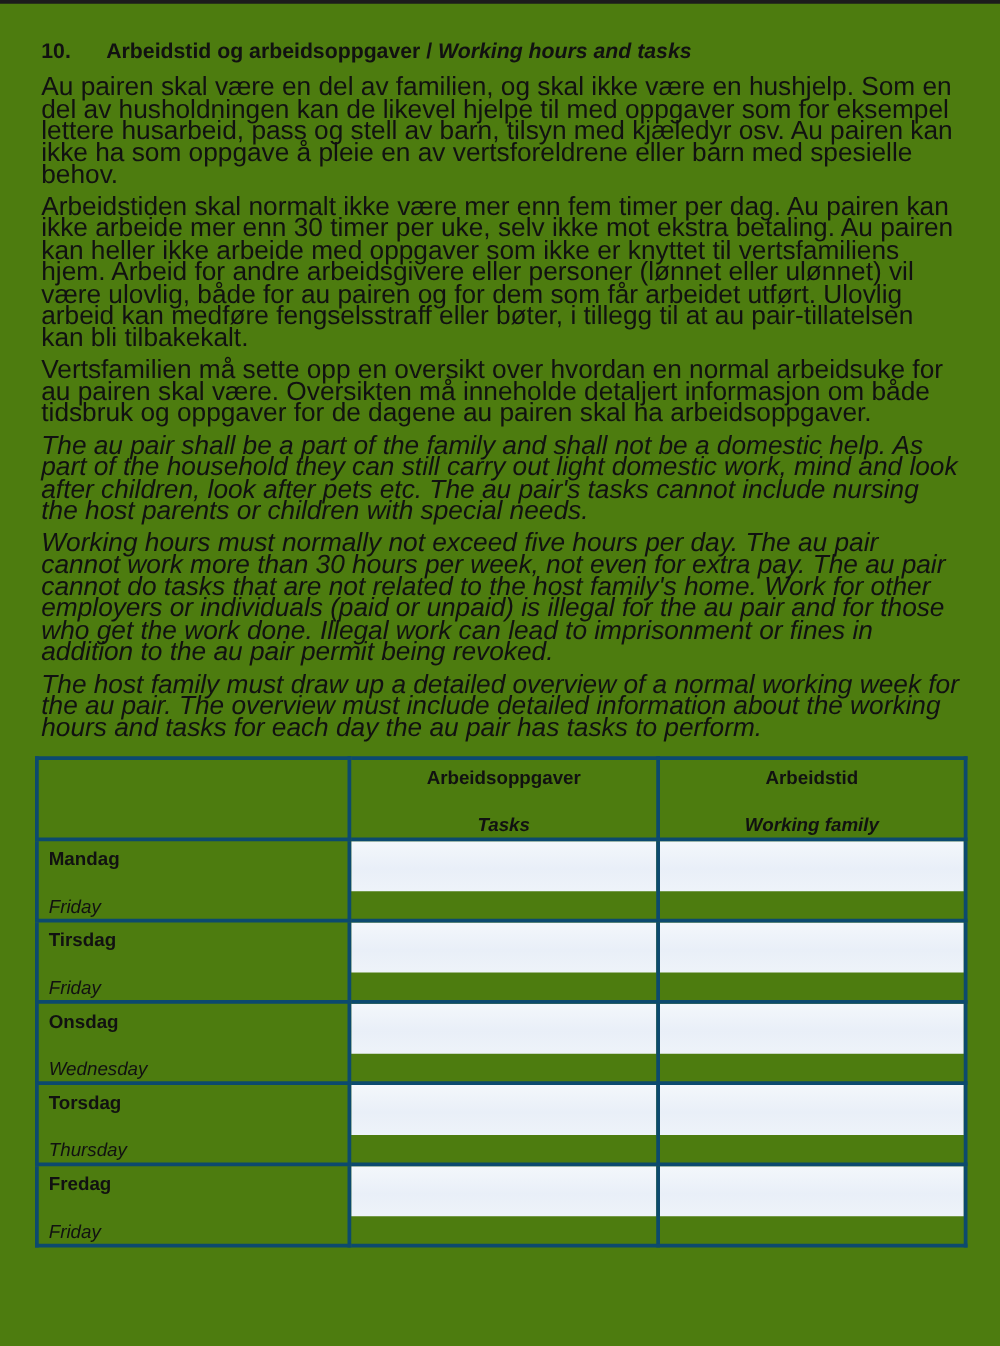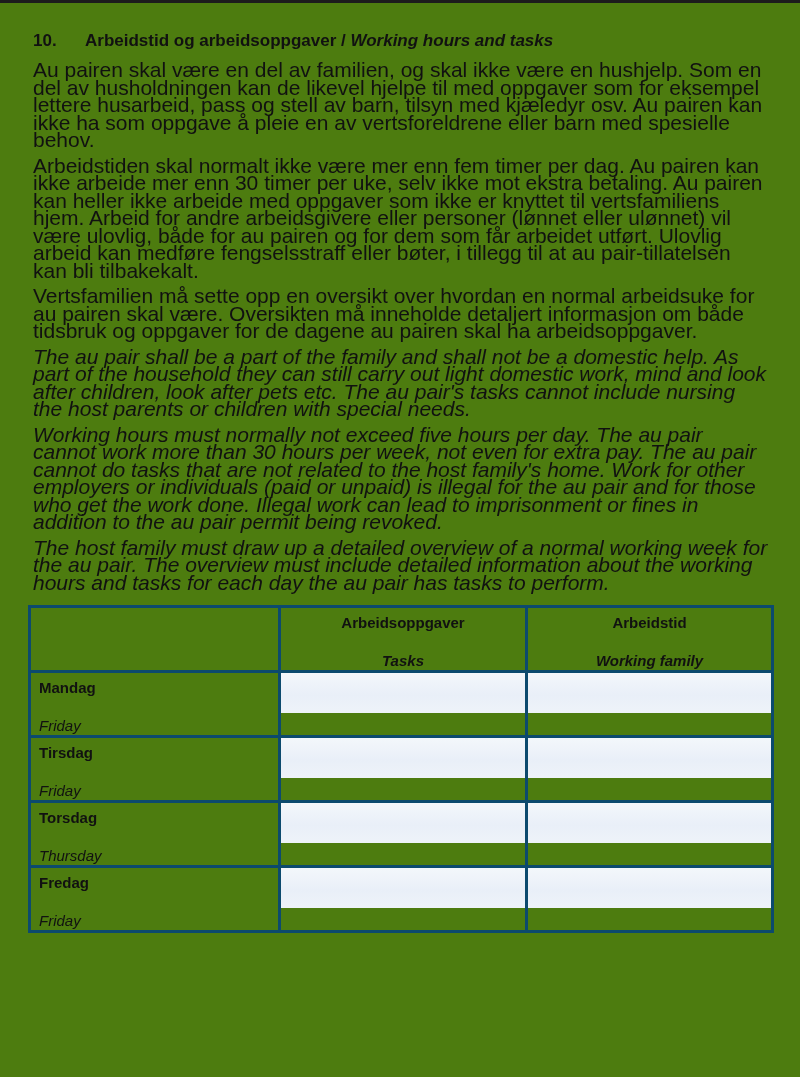--- a/index.html
+++ b/index.html
@@ -153,20 +153,34 @@
           </div>
         </td>
         <td class="field-cell">
           <div class="input-field" role="textbox"></div>
         </td>
         <td class="field-cell">
           <div class="input-field" role="textbox"></div>
         </td>
       </tr>
 
+      <tr class="day-row">
+        <td>
+          <div class="cell-pad">
+            <div class="lbl-no">Onsdag</div>
+            <div class="lbl-en">Wednesday</div>
+          </div>
+        </td>
+        <td class="field-cell">
+          <div class="input-field" role="textbox"></div>
+        </td>
+        <td class="field-cell">
+          <div class="input-field" role="textbox"></div>
+        </td>
+      </tr>
 
       <tr class="day-row">
         <td>
           <div class="cell-pad">
             <div class="lbl-no">Torsdag</div>
             <div class="lbl-en">Thursday</div>
           </div>
         </td>
         <td class="field-cell">
           <div class="input-field" role="textbox"></div>

